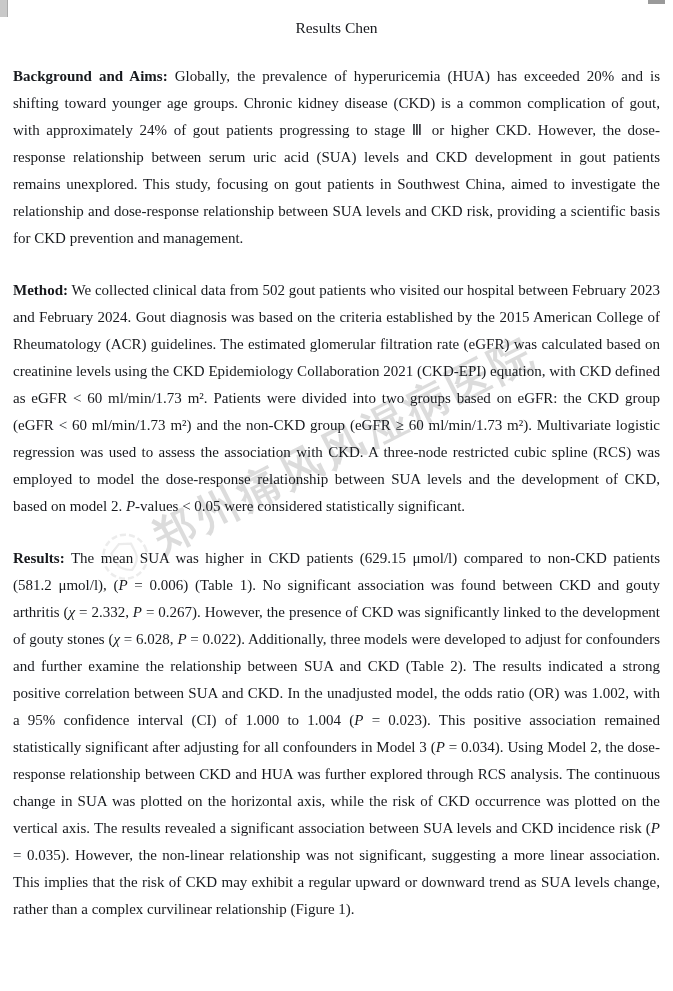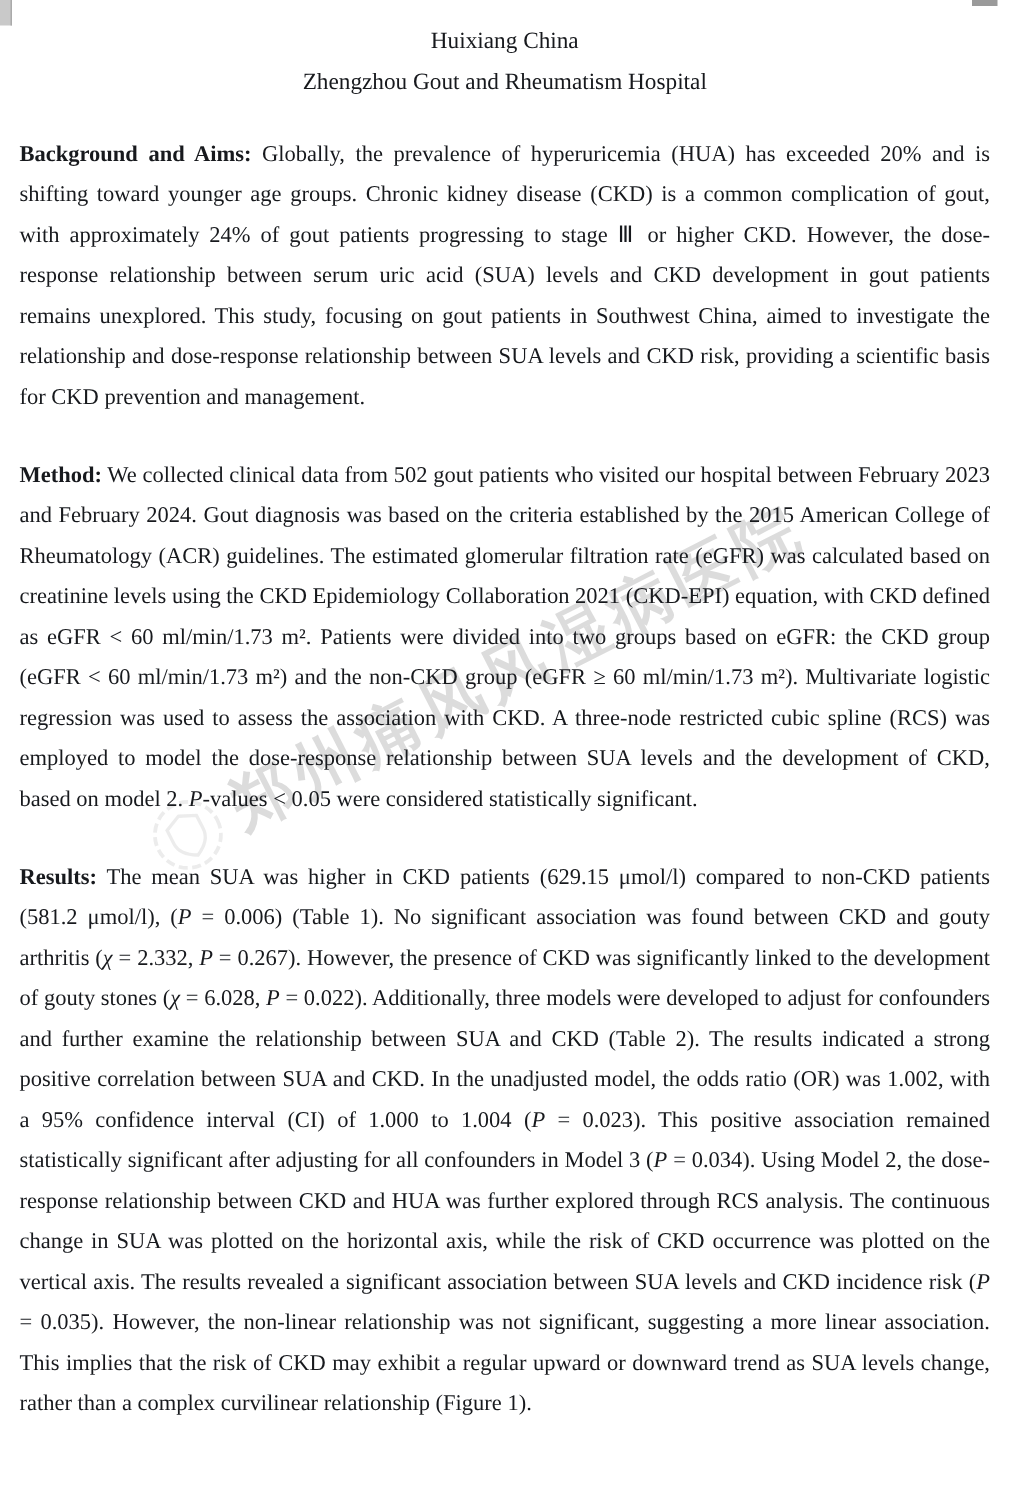--- a/index.html
+++ b/index.html
@@ -82,20 +82,19 @@
 
 <div class="watermark">
   <svg class="seal" width="50" height="50" viewBox="0 0 50 50">
     <circle cx="25" cy="25" r="22" fill="none" stroke="rgba(120,120,120,0.26)" stroke-width="2.5" stroke-dasharray="6 3"></circle>
     <path d="M25 11 L36 16 V26 C36 33 31 37 25 40 C19 37 14 33 14 26 V16 Z" fill="none" stroke="rgba(120,120,120,0.26)" stroke-width="2.2"></path>
   </svg>
   <span class="wm-text">郑州痛风风湿病医院</span>
 </div>
 
 <div class="page">
-  <div class="author">Huixiang China</div>
-  <div class="affiliation">Zhengzhou Gout and Rheumatism Hospital</div>
+  <div class="author">Results Chen</div>
   <div class="sections">
       <p class="section"><b>Background and Aims:</b><span> Globally, the prevalence of hyperuricemia (HUA) has exceeded 20% and is shifting toward younger age groups. Chronic kidney disease (CKD) is a common complication of gout, with approximately 24% of gout patients progressing to stage Ⅲ or higher CKD. However, the dose-response relationship between serum uric acid (SUA) levels and CKD development in gout patients remains unexplored. This study, focusing on gout patients in Southwest China, aimed to investigate the relationship and dose-response relationship between SUA levels and CKD risk, providing a scientific basis for CKD prevention and management.</span></p>
       <p class="section"><b>Method:</b><span> We collected clinical data from 502 gout patients who visited our hospital between February 2023 and February 2024. Gout diagnosis was based on the criteria established by the 2015 American College of Rheumatology (ACR) guidelines. The estimated glomerular filtration rate (eGFR) was calculated based on creatinine levels using the CKD Epidemiology Collaboration 2021 (CKD-EPI) equation, with CKD defined as eGFR &lt; 60 ml/min/1.73 m². Patients were divided into two groups based on eGFR: the CKD group (eGFR &lt; 60 ml/min/1.73 m²) and the non-CKD group (eGFR ≥ 60 ml/min/1.73 m²). Multivariate logistic regression was used to assess the association with CKD. A three-node restricted cubic spline (RCS) was employed to model the dose-response relationship between SUA levels and the development of CKD, based on model 2. </span><i>P</i><span>-values &lt; 0.05 were considered statistically significant.</span></p>
       <p class="section"><b>Results:</b><span> The mean SUA was higher in CKD patients (629.15 μmol/l) compared to non-CKD patients (581.2 μmol/l), (</span><i>P</i><span> = 0.006) (Table 1). No significant association was found between CKD and gouty arthritis (</span><i>χ</i><span> = 2.332, </span><i>P</i><span> = 0.267). However, the presence of CKD was significantly linked to the development of gouty stones (</span><i>χ</i><span> = 6.028, </span><i>P</i><span> = 0.022). Additionally, three models were developed to adjust for confounders and further examine the relationship between SUA and CKD (Table 2). The results indicated a strong positive correlation between SUA and CKD. In the unadjusted model, the odds ratio (OR) was 1.002, with a 95% confidence interval (CI) of 1.000 to 1.004 (</span><i>P</i><span> = 0.023). This positive association remained statistically significant after adjusting for all confounders in Model 3 (</span><i>P</i><span> = 0.034). Using Model 2, the dose-response relationship between CKD and HUA was further explored through RCS analysis. The continuous change in SUA was plotted on the horizontal axis, while the risk of CKD occurrence was plotted on the vertical axis. The results revealed a significant association between SUA levels and CKD incidence risk (</span><i>P</i><span> = 0.035). However, the non-linear relationship was not significant, suggesting a more linear association. This implies that the risk of CKD may exhibit a regular upward or downward trend as SUA levels change, rather than a complex curvilinear relationship (Figure 1).</span></p>
     </div>
 </div>
 
 </body></html>

